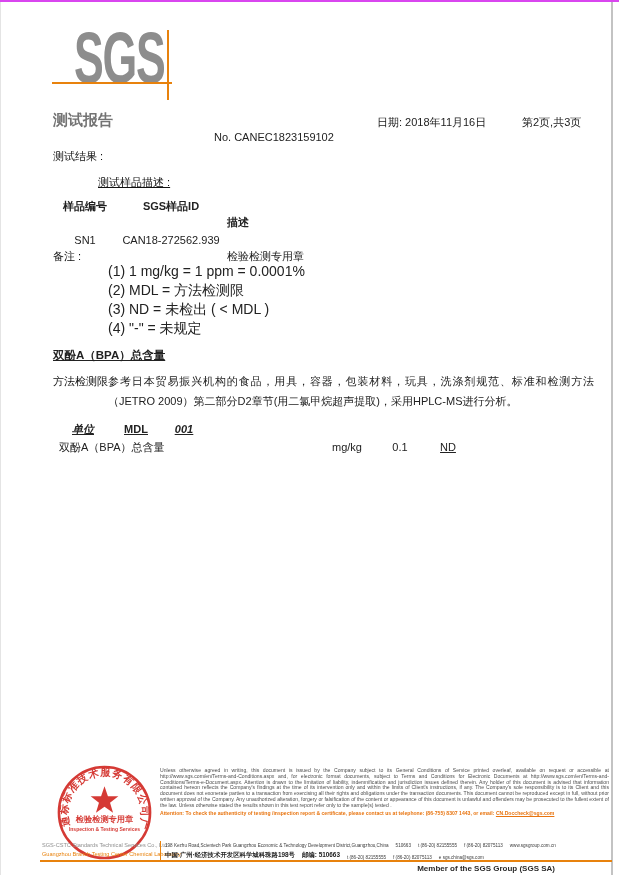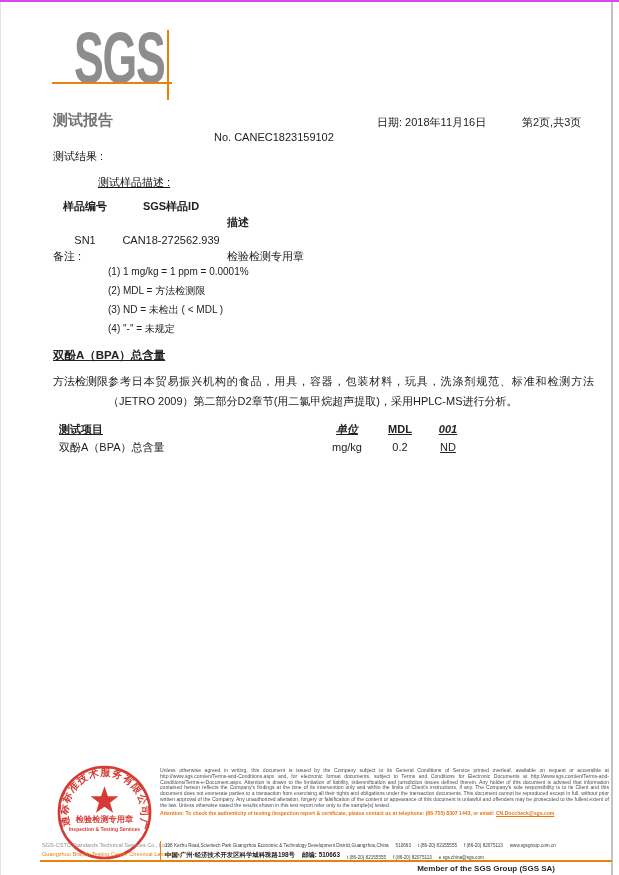--- a/index.html
+++ b/index.html
@@ -32,21 +32,21 @@
 
   
   .sample-table{position:absolute;left:55px;top:195px;font-size:11px;}
   .sample-table .tr{display:flex;line-height:18px;}
   .sample-table .c1{width:60px;text-align:center;}
   .sample-table .c2{width:100px;text-align:center;margin-left:6px;}
   .sample-table .c3{padding-left:6px;text-align:left;margin-top:16px;}
   .sample-table .head{font-weight:bold;}
 
   .notes-label{position:absolute;left:53px;top:247px;text-align:right;}
-  .notes{position:absolute;left:108px;top:260px;font-size:10px;line-height:19px;}
+  .notes{position:absolute;left:108px;top:260px;font-size:14px;line-height:19px;}
 
   .bpa-heading{position:absolute;left:53px;top:346px;font-size:11.5px;font-weight:bold;text-decoration:underline;}
   .method-label{position:absolute;left:53px;top:372px;}
   .method-text{position:absolute;left:108px;top:370px;width:486px;font-size:11px;line-height:19.5px;text-align:justify;}
 
   
   .result-table{position:absolute;left:55px;top:418px;font-size:11px;}
   .result-table .tr{display:flex;line-height:18px;}
   .result-table .ci{width:260px;text-align:left;padding-left:4px;}
   .result-table .cu{width:56px;text-align:center;}
@@ -112,29 +112,28 @@
     <div>(3) ND = 未检出 ( &lt; MDL )</div>
     <div>(4) "-" = 未规定</div>
   </div>
 
   <div class="bpa-heading">双酚A（BPA）总含量</div>
   <div class="method-label lbl">方法检测限 :</div>
   <div class="method-text">参考日本贸易振兴机构的食品，用具，容器，包装材料，玩具，洗涤剂规范、标准和检测方法（JETRO 2009）第二部分D2章节(用二氯甲烷超声提取)，采用HPLC-MS进行分析。</div>
 
   <div class="result-table">
     <div class="tr head">
-      <span class="ci"><span>测试项目</span></span>
       <span class="cu"><span class="it">单位</span></span>
       <span class="cm"><span>MDL</span></span>
       <span class="cv"><span class="it">001</span></span>
     </div>
     <div class="tr">
       <span class="ci">双酚A（BPA）总含量</span>
       <span class="cu">mg/kg</span>
-      <span class="cm">0.2</span>
+      <span class="cm">0.1</span>
       <span class="cv">ND</span>
     </div>
   </div>
 
   <div class="fineprint">
     <p class="disclaimer">Unless otherwise agreed in writing, this document is issued by the Company subject to its General Conditions of Service printed overleaf, available on request or accessible at http://www.sgs.com/en/Terms-and-Conditions.aspx and, for electronic format documents, subject to Terms and Conditions for Electronic Documents at http://www.sgs.com/en/Terms-and-Conditions/Terms-e-Document.aspx. Attention is drawn to the limitation of liability, indemnification and jurisdiction issues defined therein. Any holder of this document is advised that information contained hereon reflects the Company's findings at the time of its intervention only and within the limits of Client's instructions, if any. The Company's sole responsibility is to its Client and this document does not exonerate parties to a transaction from exercising all their rights and obligations under the transaction documents. This document cannot be reproduced except in full, without prior written approval of the Company. Any unauthorized alteration, forgery or falsification of the content or appearance of this document is unlawful and offenders may be prosecuted to the fullest extent of the law. Unless otherwise stated the results shown in this test report refer only to the sample(s) tested .</p>
     <p class="attention"><span>Attention: To check the authenticity of testing /inspection report &amp; certificate, please contact us at telephone: (86-755) 8307 1443, or email: </span><span class="mail">CN.Doccheck@sgs.com</span></p>
   </div>
 
   <svg class="stamp" viewBox="0 0 100 100">

